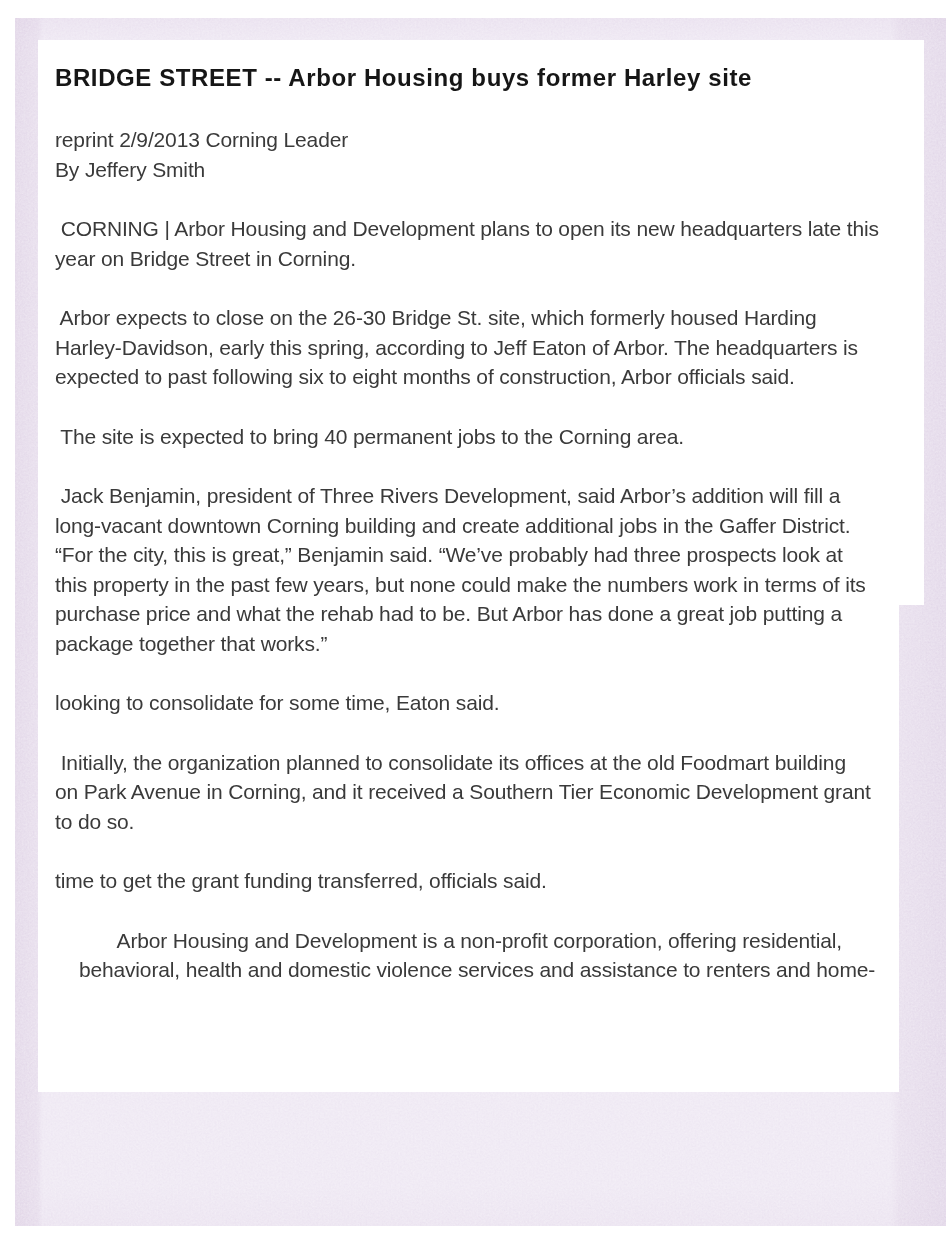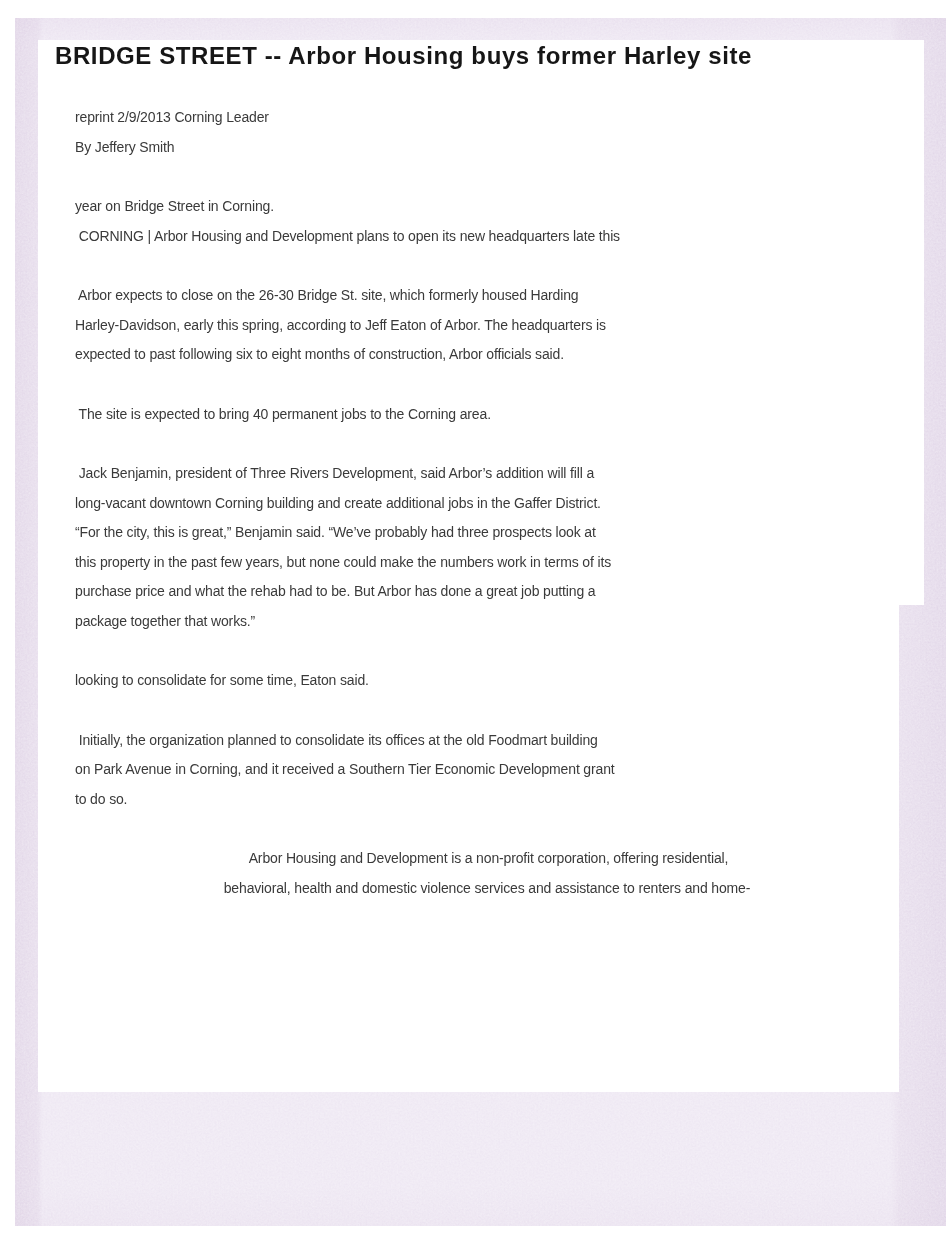--- a/index.html
+++ b/index.html
@@ -47,44 +47,43 @@
     background: var(--sheet);
   }
   .sheet-lower {
     position: absolute;
     left: 38px; top: 605px;
     width: 861px; height: 487px;
     background: var(--sheet);
   }
   .content {
     position: absolute;
-    left: 38px; top: 32px;
+    left: 38px; top: 54px;
     width: 861px;
     padding: 7px 0 0 17px;
     z-index: 2;
   }
   .title {
     font-size: 24px;
     font-weight: bold;
     letter-spacing: 0.6px;
     line-height: 34px;
     color: var(--ink-title);
     white-space: pre;
     margin-bottom: 30px;
   }
   .meta { margin-bottom: 30px; }
   .para { margin-bottom: 30px; }
   .para:last-child { margin-bottom: 0; text-align: center; }
   .line {
-    font-size: 14px;
+    font-size: 21px;
     line-height: 29.5px;
     letter-spacing: -0.15px;
     color: var(--ink);
     white-space: pre;
-    margin-left: 20px;
   }
 </style>
 </head>
 <body>
 
 <div class="page">
 
   <div class="paper">
     <svg class="texture" xmlns="http://www.w3.org/2000/svg" width="931" height="1208">
       <filter id="paperNoise" x="0" y="0" width="100%" height="100%">
@@ -99,22 +98,22 @@
   <div class="sheet-lower"></div>
 
   <div class="content">
     <h1 class="title">BRIDGE STREET -- Arbor Housing buys former Harley site</h1>
     <div class="meta">
         <div class="line">reprint 2/9/2013 Corning Leader</div>
         <div class="line">By Jeffery Smith</div>
       </div>
     <div class="body">
         <div class="para">
+          <div class="line"> CORNING | Arbor Housing and Development plans to open its new headquarters late this</div>
           <div class="line">year on Bridge Street in Corning.</div>
-          <div class="line"> CORNING | Arbor Housing and Development plans to open its new headquarters late this</div>
         </div>
         <div class="para">
           <div class="line"> Arbor expects to close on the 26-30 Bridge St. site, which formerly housed Harding</div>
           <div class="line">Harley-Davidson, early this spring, according to Jeff Eaton of Arbor. The headquarters is</div>
           <div class="line">expected to past following six to eight months of construction, Arbor officials said.</div>
         </div>
         <div class="para">
           <div class="line"> The site is expected to bring 40 permanent jobs to the Corning area.</div>
         </div>
         <div class="para">
@@ -127,20 +126,21 @@
         </div>
         <div class="para">
           <div class="line">looking to consolidate for some time, Eaton said.</div>
         </div>
         <div class="para">
           <div class="line"> Initially, the organization planned to consolidate its offices at the old Foodmart building</div>
           <div class="line">on Park Avenue in Corning, and it received a Southern Tier Economic Development grant</div>
           <div class="line">to do so.</div>
         </div>
         <div class="para">
+          <div class="line">time to get the grant funding transferred, officials said.</div>
         </div>
         <div class="para">
           <div class="line"> Arbor Housing and Development is a non-profit corporation, offering residential,</div>
           <div class="line">behavioral, health and domestic violence services and assistance to renters and home-</div>
         </div>
       </div>
   </div>
 
 </div>
 

